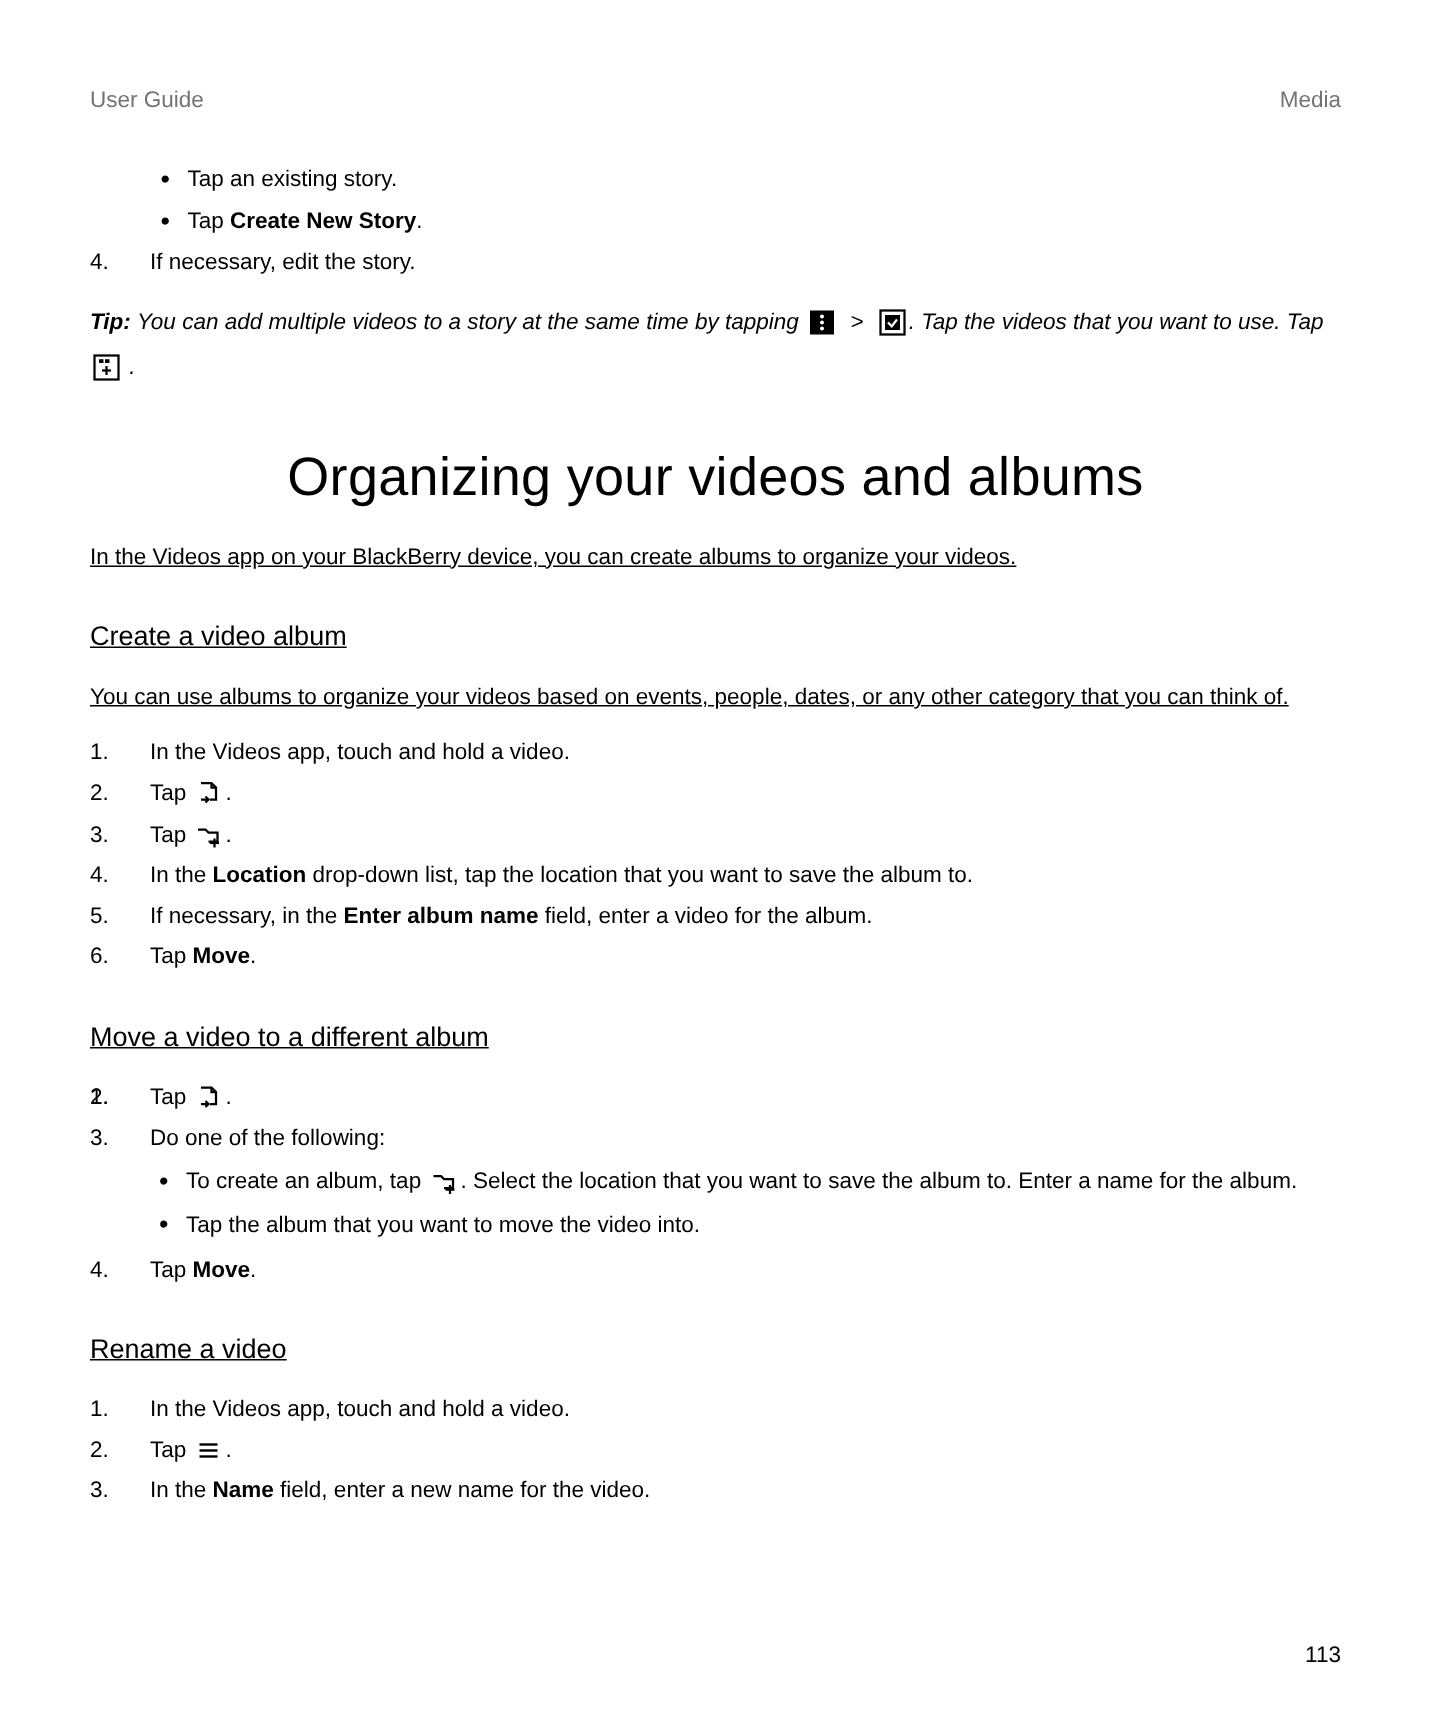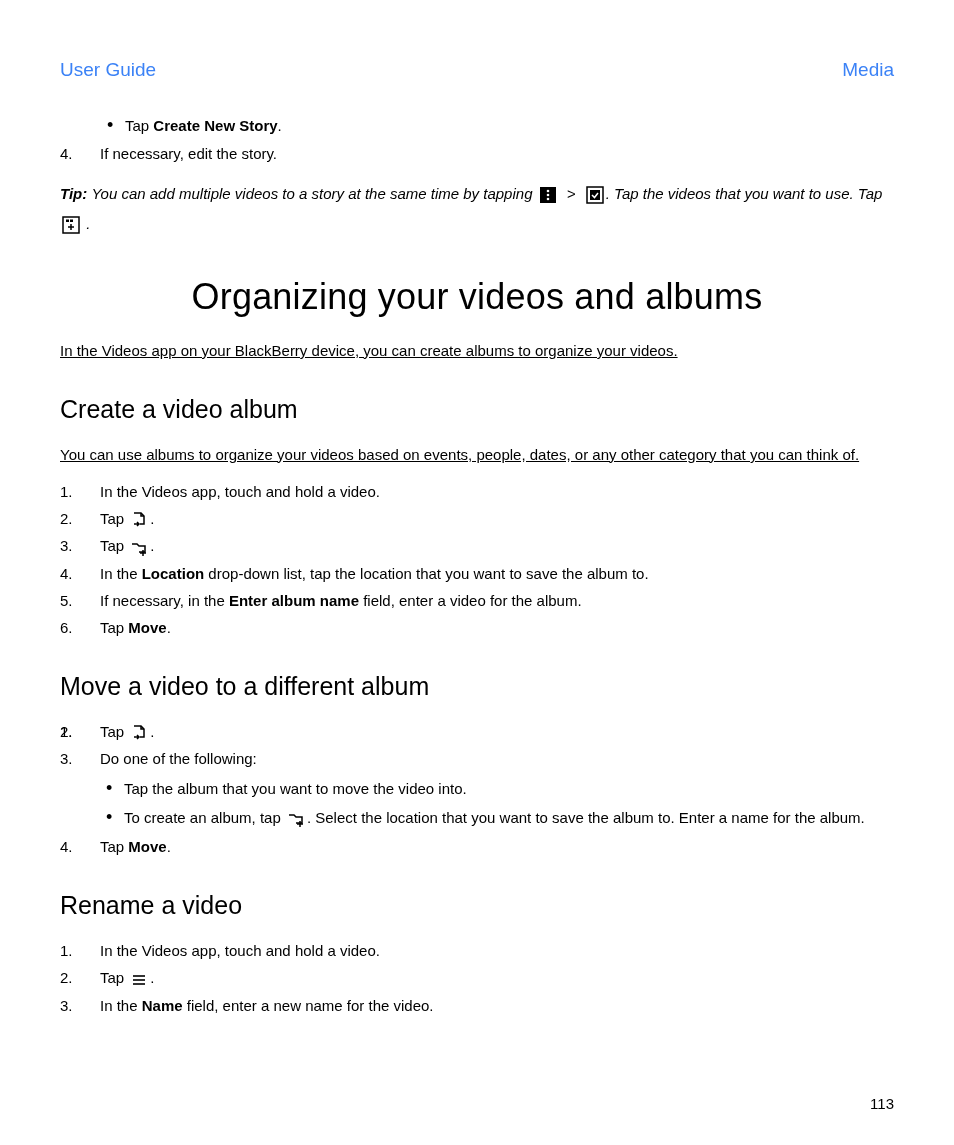--- a/index.html
+++ b/index.html
@@ -6,49 +6,50 @@
   html, body { width: 954px; background: #fff; }
   body {
     font-family: "Helvetica Neue", Arial, sans-serif;
     color: #000;
     padding: 55px 60px 40px 60px;
     font-size: 15px;
     line-height: 1.55;
     position: relative;
     min-height: 1145px;
   }
-  .header-row { display: flex; justify-content: space-between; font-size: 19px; color: #3b82f6; margin-bottom: 30px; }
+  .header-row { display: flex; justify-content: space-between; font-size: 15px; color: #737373; margin-bottom: 30px; }
   .bullets { list-style: none; padding-left: 65px; margin-bottom: 4px; }
   .bullets li { position: relative; padding-left: 0; margin-bottom: 4px; }
   .bullets li::before { content: "•"; position: absolute; left: -18px; font-size: 18px; line-height: 1; top: 2px; }
   .ol { list-style: none; padding-left: 0; margin-bottom: 14px; }
   .ol > li { position: relative; padding-left: 40px; margin-bottom: 4px; }
   .ol > li .num { position: absolute; left: 0; }
   .tip { margin-top: 14px; margin-bottom: 10px; line-height: 2; font-style: italic; }
   .h1 { font-size: 36px; font-weight: 300; margin-top: 30px; margin-bottom: 14px; letter-spacing: 0.2px; text-align: center; }
-  .h2 { font-size: 25px; font-weight: 300; margin-top: 28px; margin-bottom: 14px; }
+  .h2 { font-size: 18px; font-weight: 300; margin-top: 28px; margin-bottom: 14px; text-decoration: underline; }
   .para { margin-bottom: 14px; text-decoration: underline; }
   .bold { font-weight: 700; }
   .icon-box { display: inline-block; vertical-align: middle; width: 18px; height: 18px; position: relative; margin: 0 2px; }
   .icon-box svg { width: 18px; height: 18px; display: block; }
   .gt { margin: 0 4px; }
   .inner-bullets { list-style: none; padding-left: 24px; margin-top: 6px; margin-bottom: 6px;}
   .inner-bullets li { position: relative; padding-left: 0; margin-bottom: 6px; }
   .inner-bullets li::before { content: "•"; position: absolute; left: -18px; font-size: 18px; top: 2px; line-height: 1;}
   .page-num { position: absolute; right: 60px; bottom: 30px; font-size: 15px; }
 </style>
 </head>
 <body>
 
 <div class="header-row">
   <span>User Guide</span>
   <span>Media</span>
 </div>
 
 <ul class="bullets">
+  <li><span>Tap an existing story.</span></li>
   <li>
     <span>Tap </span><span class="bold">Create New Story</span><span>.</span>
   </li>
 </ul>
 <ol class="ol">
   <li><span class="num">4.</span><span>If necessary, edit the story.</span></li>
 </ol>
 
 <p class="tip">
   <span class="bold">Tip: </span><span>You can add multiple videos to a story at the same time by tapping </span>
@@ -102,27 +103,27 @@
 <ol class="ol">
   <li><span class="num">1.</span></li>
   <li><span class="num">2.</span><span>Tap </span>
     <span class="icon-box"><svg viewBox="0 0 18 18">
           <path d="M4 2 H11 L14 5 V13 H10" fill="none" stroke="#000" stroke-width="1.5"></path>
           <path d="M11 2 V5 H14" fill="none" stroke="#000" stroke-width="1.5"></path>
           <path d="M4 13 L9 13 M7 11 L9 13 L7 15" fill="none" stroke="#000" stroke-width="1.5"></path>
         </svg></span><span>.</span></li>
   <li><span class="num">3.</span><span>Do one of the following:</span>
     <ul class="inner-bullets">
-      <li><span>Tap the album that you want to move the video into.</span></li>
       <li><span>To create an album, tap </span>
         <span class="icon-box"><svg viewBox="0 0 18 18">
               <path d="M2 5 H7 L9 7 H15 V13 H9" fill="none" stroke="#000" stroke-width="1.5"></path>
               <line x1="13" y1="11" x2="13" y2="17" stroke="#000" stroke-width="1.5"></line>
               <line x1="10" y1="14" x2="16" y2="14" stroke="#000" stroke-width="1.5"></line>
             </svg></span><span>. Select the location that you want to save the album to. Enter a name for the album.</span></li>
+      <li><span>Tap the album that you want to move the video into.</span></li>
     </ul>
   </li>
   <li><span class="num">4.</span><span>Tap </span><span class="bold">Move</span><span>.</span></li>
 </ol>
 
 <h2 class="h2">Rename a video</h2>
 <ol class="ol">
   <li><span class="num">1.</span><span>In the Videos app, touch and hold a video.</span></li>
   <li><span class="num">2.</span><span>Tap </span>
     <span class="icon-box"><svg viewBox="0 0 18 18">

